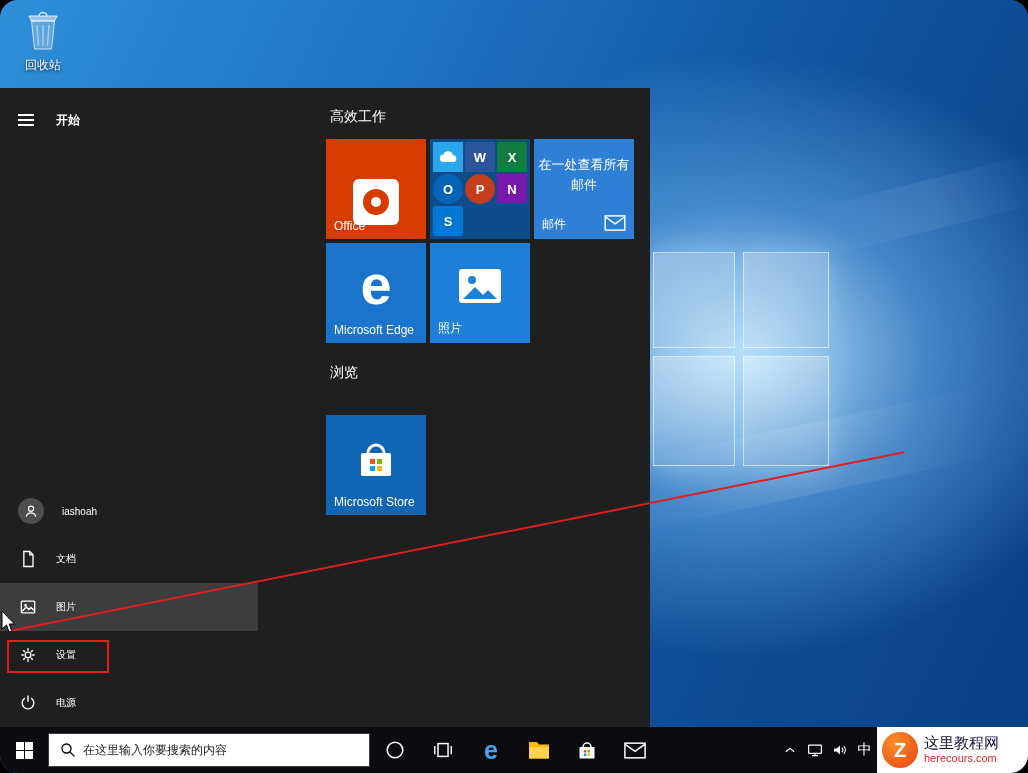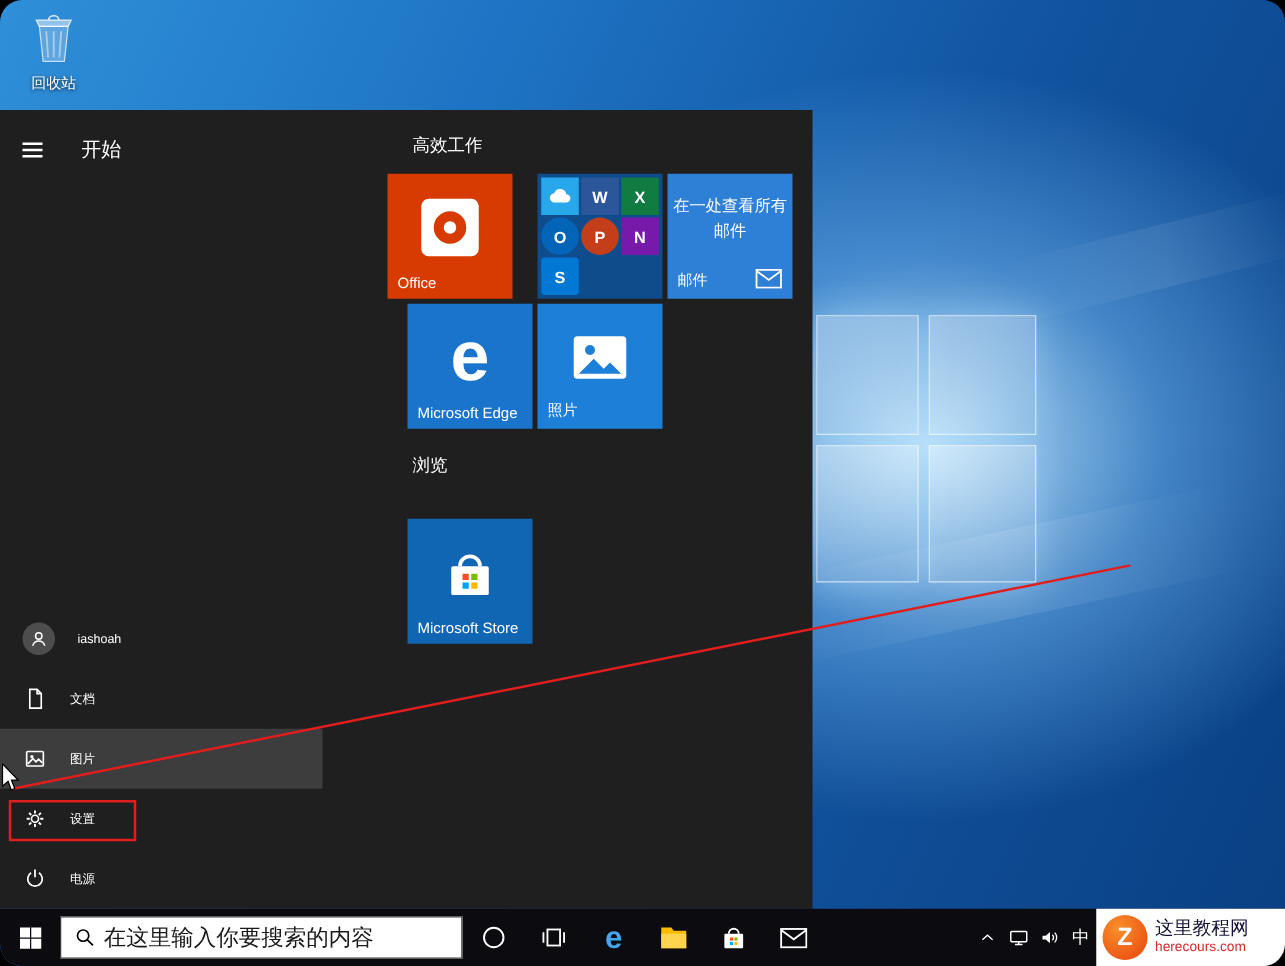--- a/index.html
+++ b/index.html
@@ -27,35 +27,35 @@
   
   .recycle-bin { position:absolute; left:15px; top:8px; width:56px; text-align:center; z-index:3; cursor:default; }
   .rb-label { margin-top:1px; font-size:12px; color:#fff; text-shadow:0 1px 3px rgba(0,0,0,.85); }
 
   
   .start-menu { position:absolute; left:0; top:88px; width:650px; height:639px;
     background:var(--menu_bg); z-index:10; color:#fff; }
   .sm-header { position:absolute; top:16px; left:0; height:32px; display:flex; align-items:center; gap:20px; padding-left:18px; }
   .hamburger { background:none; border:none; width:18px; display:flex; flex-direction:column; gap:3px; cursor:pointer; padding:0; }
   .hamburger span { display:block; width:16px; height:2px; background:#fff; }
-  .sm-title { font-size:16px; font-weight:normal; color:#fff;margin-left:9px; }
+  .sm-title { font-size:12px; font-weight:bold; color:#fff; }
 
   .sm-left-items { position:absolute; bottom:0; left:0; width:258px; }
   .sm-row { height:48px; display:flex; align-items:center; gap:18px; padding-left:18px; cursor:pointer; }
   .sm-row.highlighted { background:var(--menu_highlight); }
   .sm-label { font-size:10px; color:#fff; }
   .avatar { width:26px; height:26px; border-radius:50%; background:#4d4d4d; display:flex; align-items:center; justify-content:center; }
 
   .section-title { position:absolute; font-size:14px; color:#fff; }
   .st-1 { left:330px; top:20px; }
   .st-2 { left:330px; top:276px; }
 
   .tile { position:absolute; width:100px; height:100px; cursor:pointer; }
   .tile-label { position:absolute; left:8px; bottom:6px; font-size:12px; color:#fff; }
-  .t-office { left:310px; top:51px; background:var(--office_tile); display:flex; align-items:center; justify-content:center; }
+  .t-office { left:326px; top:51px; background:var(--office_tile); display:flex; align-items:flex-end; justify-content:center; }
   .office-logo { width:46px; height:46px; background:#fff; border-radius:6px; display:flex; align-items:center; justify-content:center; margin-bottom:14px; }
   .office-ring { width:26px; height:26px; border:8px solid var(--office_tile); border-radius:50%; }
 
   .t-folder { left:430px; top:51px; background:var(--folder_tile); padding:3px; display:grid;
     grid-template-columns:repeat(3,30px); grid-auto-rows:30px; gap:2px; align-content:start; }
   .mini { display:flex; align-items:center; justify-content:center; color:#fff; font-weight:bold; font-size:13px; }
   .mini.round { border-radius:50%; }
   .m-onedrive { background:var(--onedrive_blue); }
   .m-word { background:var(--word_blue); }
   .m-excel { background:var(--excel_green); }
@@ -86,21 +86,21 @@
 
   
   .taskbar { position:absolute; left:0; bottom:0; width:1028px; height:46px; background:var(--taskbar_bg); z-index:50; }
   .taskbar button { background:none; border:none; cursor:pointer; }
   .tb-start { position:absolute; left:0; top:0; width:48px; height:46px; display:flex; align-items:center; justify-content:center; }
   .winlogo { display:grid; grid-template-columns:8px 8px; grid-template-rows:8px 8px; gap:1px; }
   .winlogo i { background:#fff; }
   .tb-search { position:absolute; left:48px; top:6px; width:322px; height:34px; background:#fff;
     border:1px solid #3c3c3c; display:flex; align-items:center; }
   .tb-search svg { margin-left:10px; flex:none; }
-  .tb-search input { flex:1; border:none; outline:none; background:transparent; font-size:18px;
+  .tb-search input { flex:1; border:none; outline:none; background:transparent; font-size:12px;
     padding:0 6px; color:#111; font-family:inherit; }
   .tb-search input::placeholder { color:#1b1b1b; opacity:1; }
   .tb-icons { position:absolute; left:371px; top:0; height:46px; display:flex; }
   .tb-icon { width:48px; height:46px; display:flex; align-items:center; justify-content:center; }
   .tb-edge { font-size:25px; font-weight:bold; color:#45a5ed; line-height:1; }
   .tray { position:absolute; right:151px; top:0; height:46px; display:flex; align-items:center; }
   .tray button { width:25px; height:46px; display:flex; align-items:center; justify-content:center; color:#fff; font-size:14px; font-family:inherit; }
   .watermark { position:absolute; right:0; top:0; width:151px; height:46px; background:#fff;
     display:flex; align-items:center; gap:6px; padding-left:5px; }
   .wm-logo { width:36px; height:36px; border-radius:50%; flex:none;

